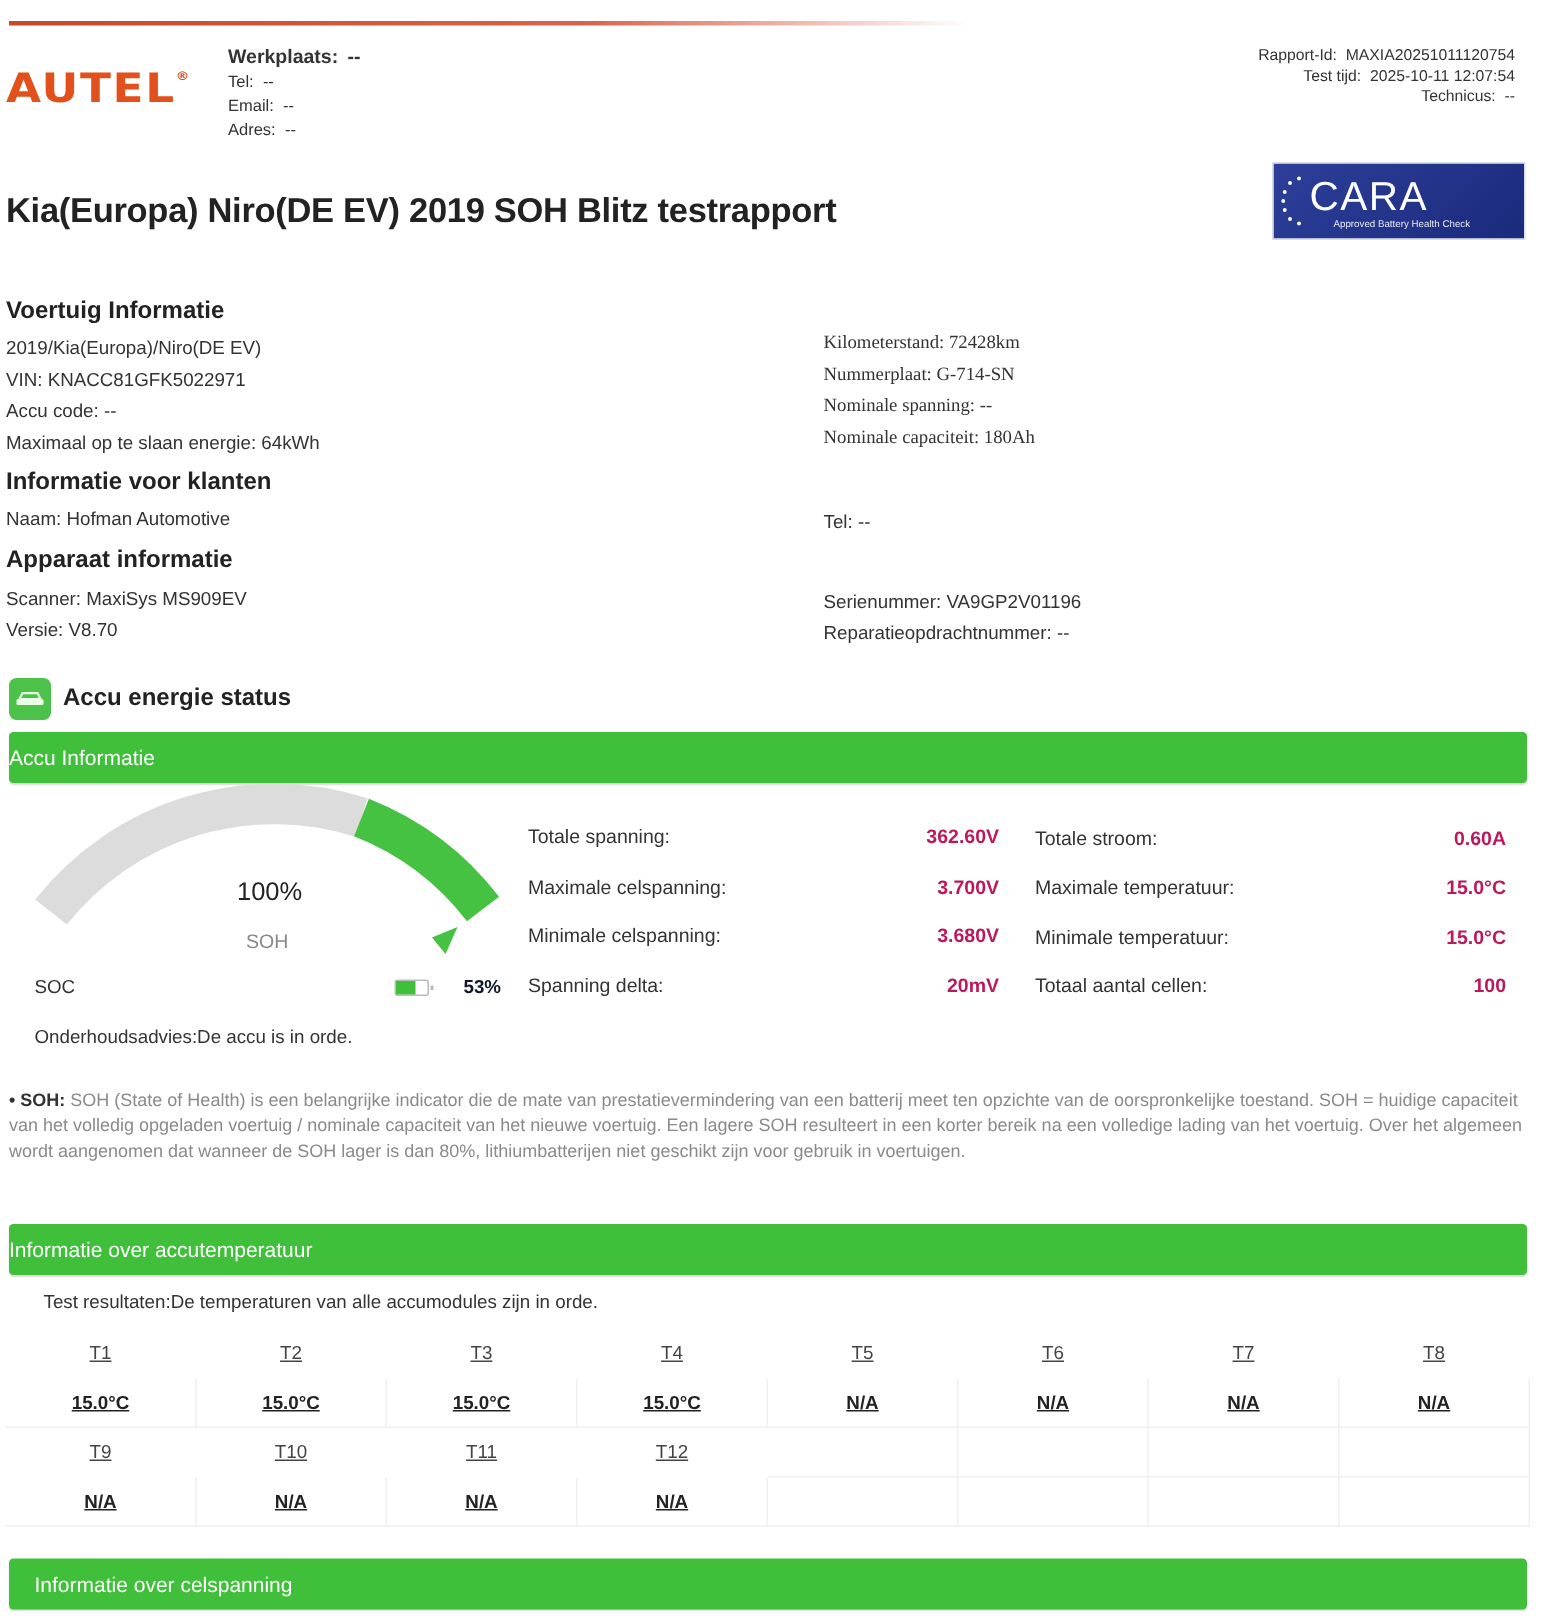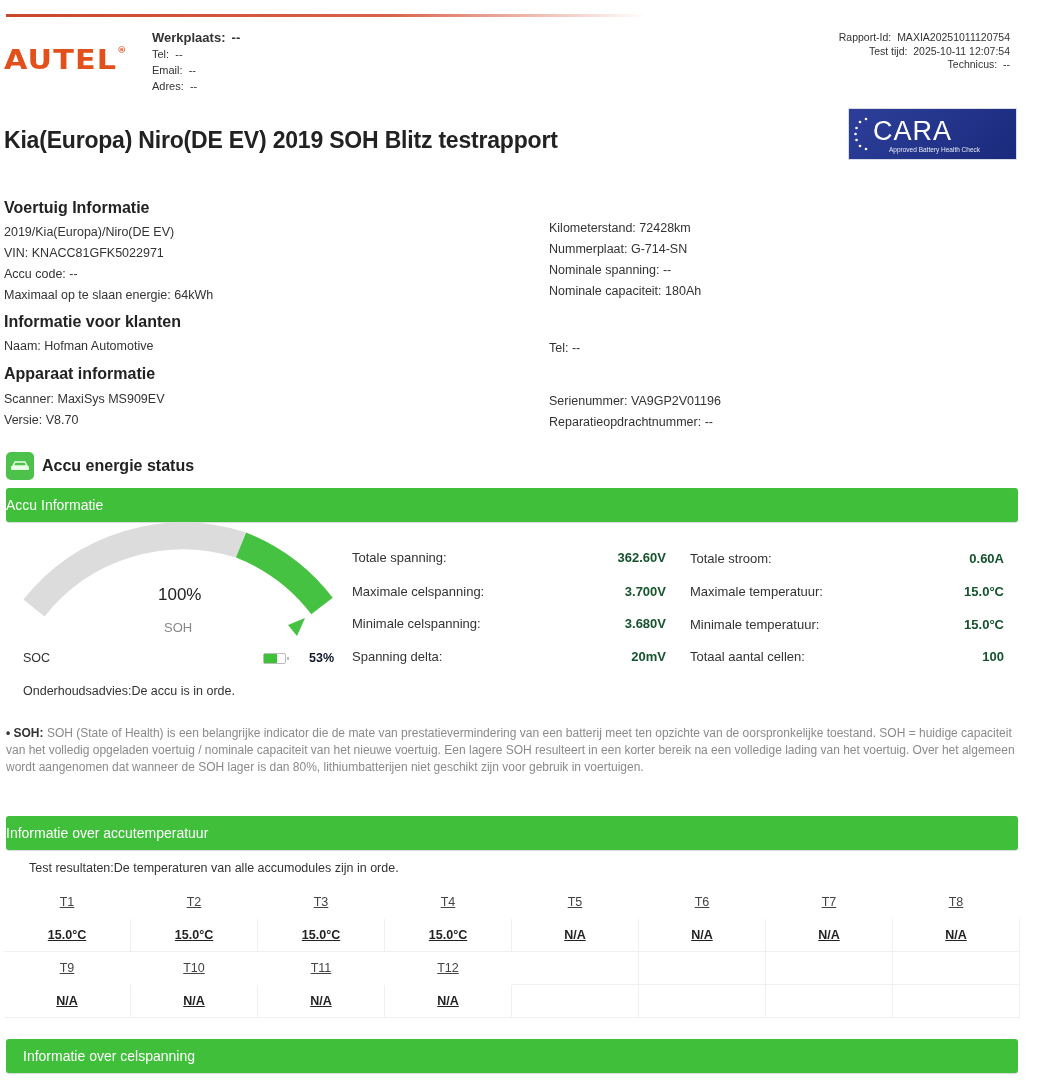--- a/index.html
+++ b/index.html
@@ -16,21 +16,21 @@
   .title { left: 4px; top: 127px; font-size: 23px; font-weight: bold; color: #222; letter-spacing: -0.2px; }
   .cara { left: 848px; top: 108px; width: 169px; height: 52px; background: linear-gradient(135deg,#2d3f9a,#1a2a7c); border: 1px solid #d8dde8; }
   .cara .t { position: absolute; left: 24px; top: 7px; font-size: 27px; color: #fff; letter-spacing: 1px; }
   .cara .s { position: absolute; left: 40px; top: 37px; font-size: 6.5px; color: #e8eaf6; white-space: nowrap; }
   .cara .dots { position: absolute; left: 5px; top: 8px; width: 22px; height: 34px; }
   .h2 { font-size: 16px; font-weight: bold; color: #222; }
   .txt { font-size: 12.5px; color: #333; line-height: 21px; }
   .bar { position: absolute; left: 6px; width: 1012px; height: 34px; background: #3fbf3a; border-radius: 3px;
     color: #fff; font-size: 14px; line-height: 34px; box-shadow: 0 1px 1px rgba(0,0,0,0.15); }
   .kv { position: absolute; font-size: 13px; color: #333; }
-  .kv .v { position: absolute; right: 0; top: 0; font-weight: bold; color: #14532d; }
+  .kv .v { position: absolute; right: 0; top: 0; font-weight: bold; color: #be185d; }
   .note { left: 6px; top: 725px; width: 1015px; font-size: 12px; line-height: 17px; color: #8a8a8a; }
   .note b { color: #333; }
   .tgrid { position: absolute; left: 4px; top: 886px; width: 1016px; }
   .trow { display: flex; height: 33px; }
   .tcell { width: 127px; text-align: center; line-height: 33px; font-size: 12.5px; border-right: 1px solid #f0f0f0; border-bottom: 1px solid #f0f0f0; text-decoration: underline; }
   .tcell.h { color: #444; border-color: transparent; }
   .tcell.val { font-weight: bold; color: #222; }
 </style>
 </head>
 <body>
@@ -69,21 +69,21 @@
   <span class="s">Approved Battery Health Check</span>
 </div>
 
 <div class="abs h2" style="left:4px; top:199px;">Voertuig Informatie</div>
 <div class="abs txt" style="left:4px; top:222px;">
   <div>2019/Kia(Europa)/Niro(DE EV)</div>
   <div>VIN: KNACC81GFK5022971</div>
   <div>Accu code: --</div>
   <div>Maximaal op te slaan energie: 64kWh</div>
 </div>
-<div class="abs txt" style="left:549px; top:218px;">
+<div class="abs txt" style="left:549px; top:218px;font-family:Liberation Serif, serif;">
   <div>Kilometerstand: 72428km</div>
   <div>Nummerplaat: G-714-SN</div>
   <div>Nominale spanning: --</div>
   <div>Nominale capaciteit: 180Ah</div>
 </div>
 
 <div class="abs h2" style="left:4px; top:313px;">Informatie voor klanten</div>
 <div class="abs txt" style="left:4px; top:336px;">Naam: Hofman Automotive</div>
 <div class="abs txt" style="left:549px; top:338px;">Tel: --</div>
 

